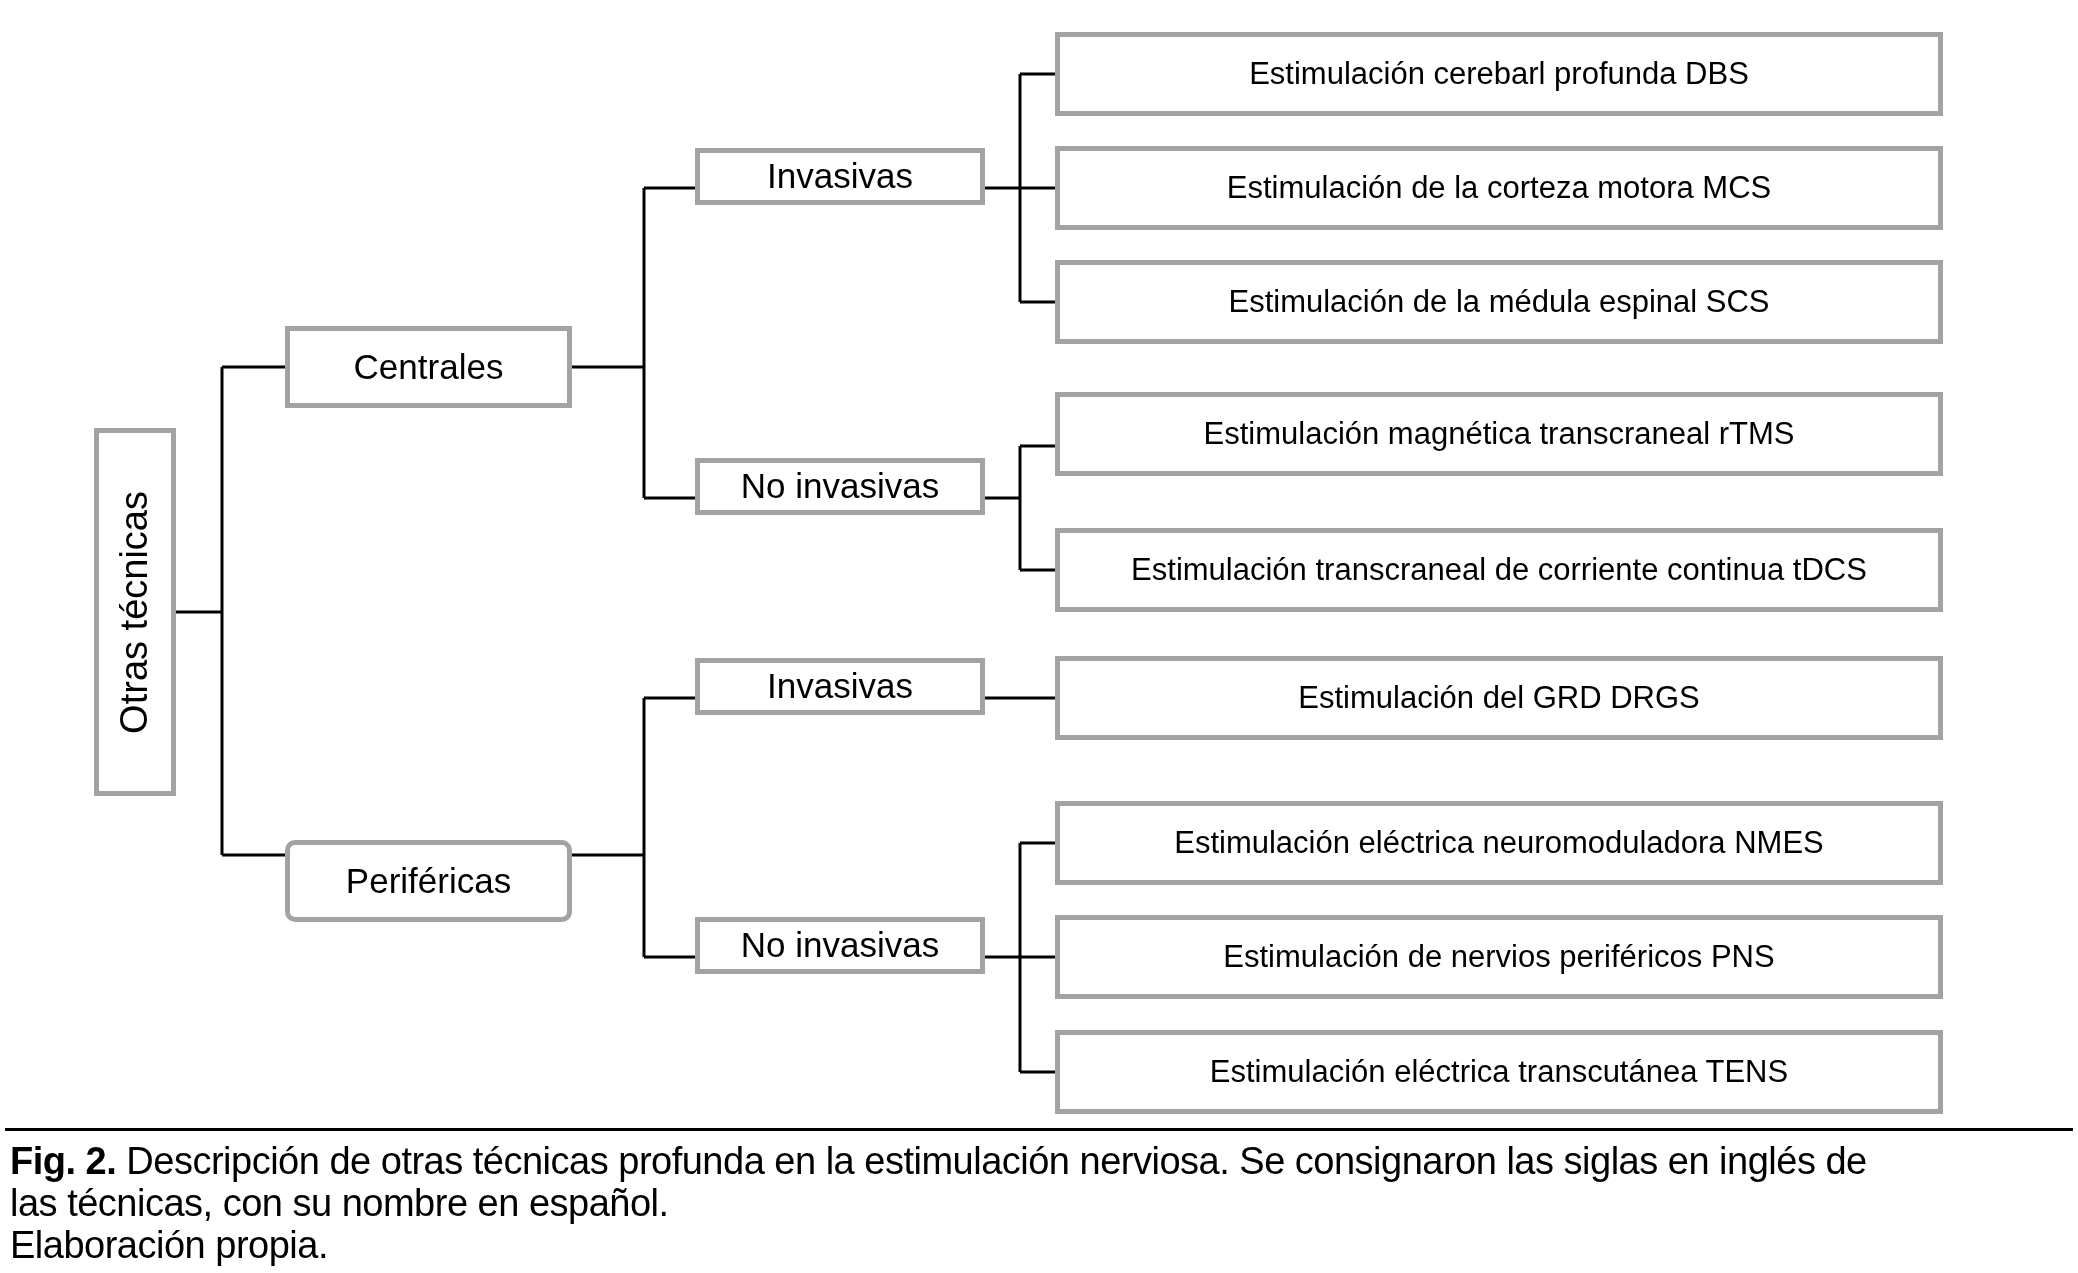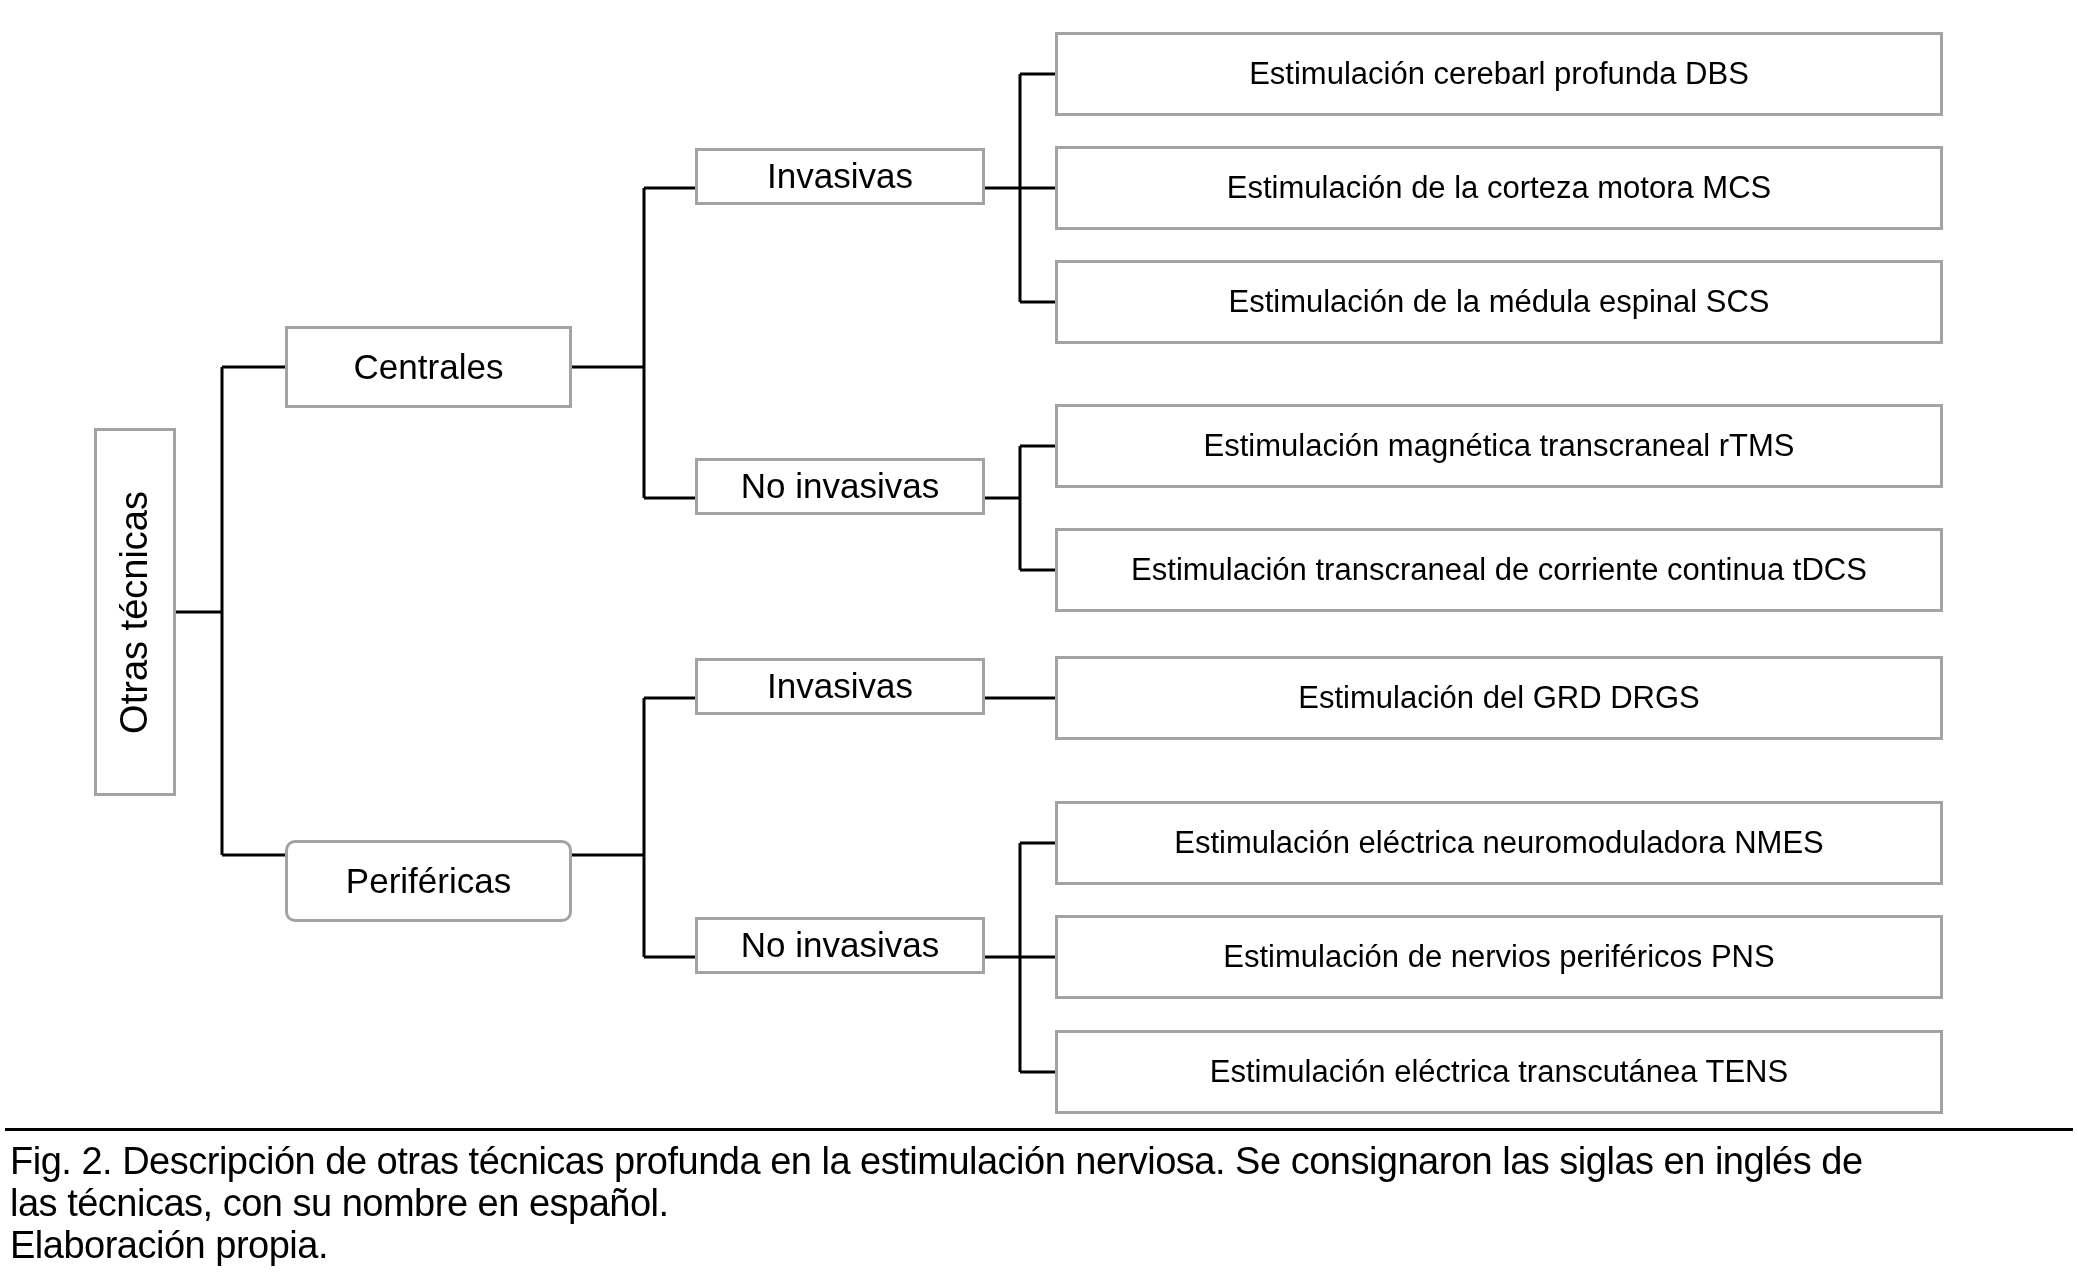--- a/index.html
+++ b/index.html
@@ -19,21 +19,21 @@
   #connectors {
     position: absolute;
     left: 0;
     top: 0;
     width: 2078px;
     height: 1273px;
   }
   .box {
     position: absolute;
     box-sizing: border-box;
-    border: 3px solid #a3a3a3;
+    border: 5px solid #a3a3a3;
     background: #ffffff;
     display: flex;
     align-items: center;
     justify-content: center;
     text-align: center;
     line-height: 1.1;
     white-space: nowrap;
   }
   .root-box {
     left: 94px;
@@ -75,21 +75,21 @@
   #caption {
     position: absolute;
     left: 10px;
     top: 1140px;
     width: 2062px;
     font-size: 38px;
     line-height: 42px;
     letter-spacing: -0.5px;
   }
   .cap-line { white-space: nowrap; }
-  .fig-label { font-weight: normal; }
+  .fig-label { font-weight: bold; }
 </style>
 </head>
 <body>
 
 <div id="canvas">
 
   <svg id="connectors" viewBox="0 0 2078 1273" xmlns="http://www.w3.org/2000/svg">
     <path fill="none" stroke="#000000" stroke-width="3" d="
       M175 612 H222
       M222 367 V855
@@ -146,21 +146,21 @@
 
   <div class="box leaf" style="top:32px;">
     <span>Estimulación cerebarl profunda DBS</span>
   </div>
   <div class="box leaf" style="top:146px;">
     <span>Estimulación de la corteza motora MCS</span>
   </div>
   <div class="box leaf" style="top:260px;">
     <span>Estimulación de la médula espinal SCS</span>
   </div>
-  <div class="box leaf" style="top:404px;">
+  <div class="box leaf" style="top:392px;">
     <span>Estimulación magnética transcraneal rTMS</span>
   </div>
   <div class="box leaf" style="top:528px;">
     <span>Estimulación transcraneal de corriente continua tDCS</span>
   </div>
   <div class="box leaf" style="top:656px;text-align:center;">
     <span>Estimulación del GRD DRGS</span>
   </div>
   <div class="box leaf" style="top:801px;text-align:center;">
     <span>Estimulación eléctrica neuromoduladora NMES</span>

